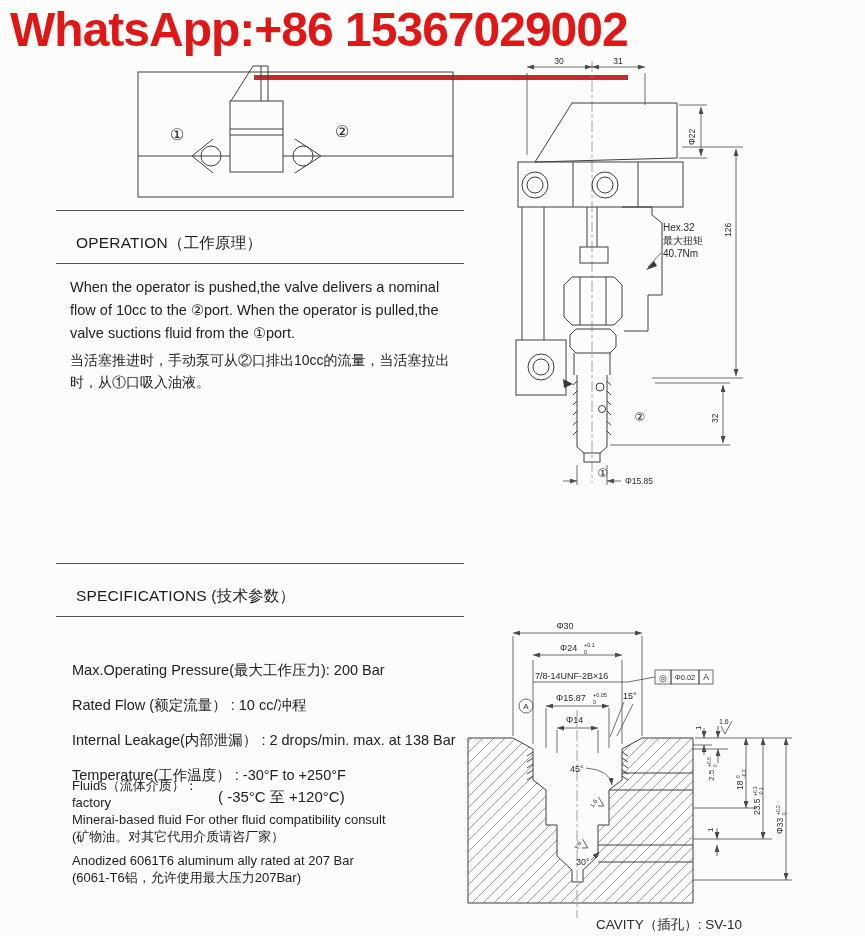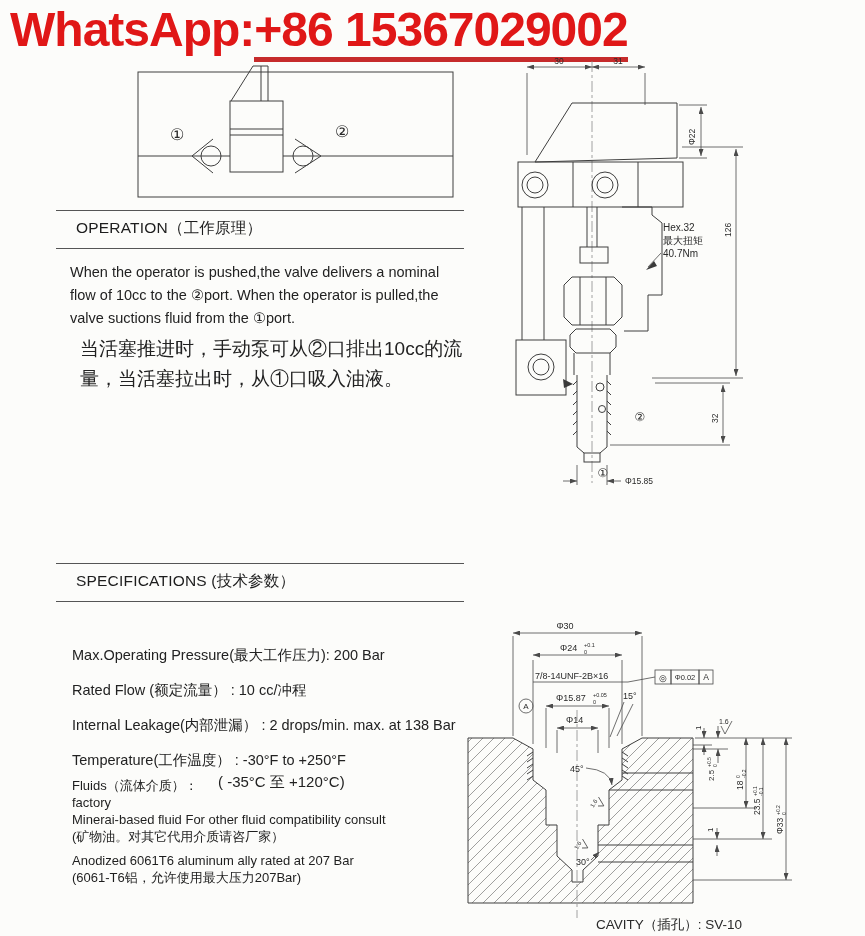--- a/index.html
+++ b/index.html
@@ -1,27 +1,27 @@
 <!DOCTYPE html>
 <html><head>
 <meta charset="utf-8">
 <style>
   html,body{margin:0;padding:0;background:#e9e9e9;}
   .page{position:relative;width:865px;height:936px;background:#fcfcfa;overflow:hidden;
         font-family:"Liberation Sans",sans-serif;color:#222;}
   
   .wa{position:absolute;top:2px;left:10px;font-size:48px;font-weight:700;
       color:#e01717;letter-spacing:-1px;white-space:nowrap;}
-  .wa .num{border-bottom:5px solid #c62b2b;padding-bottom:1px;}
+  .wa .num{border-bottom:5px solid #c62b2b;padding-bottom:19px;}
   
   .sec{position:absolute;left:56px;width:408px;}
   .sec-head{border-top:1.6px solid #555;border-bottom:1.6px solid #555;
-            padding:7px 0 9px 20px;font-size:15.5px;color:#1d1d1d;letter-spacing:.2px;}
+            padding:22px 0 9px 20px;font-size:15.5px;color:#1d1d1d;letter-spacing:.2px;}
   .op-en{margin:12px 0 0 14px;width:396px;font-size:14.5px;line-height:1.6;}
-  .op-zh{margin:3px 0 0 24px;width:400px;font-size:19px;line-height:1.6;}
+  .op-zh{margin:3px 0 0 14px;width:400px;font-size:14px;line-height:1.6;}
   .feat{margin:16px 0 0 28px;font-size:14.5px;line-height:19.2px;}
   .feat-en::before{content:"• ";}
   .feat-zh{margin-left:150px;}
   .spec-list{margin-top:44px;}
   .spec-row{margin:0 0 16px 16px;font-size:14.5px;}
   .spec-cont{margin:-13px 0 28px 162px;font-size:15px;}
   .blk{position:absolute;left:72px;font-size:13px;line-height:17px;color:#1e1e1e;}
   .blk div{margin:0;}
   
   .sch{position:absolute;left:128px;top:60px;}

